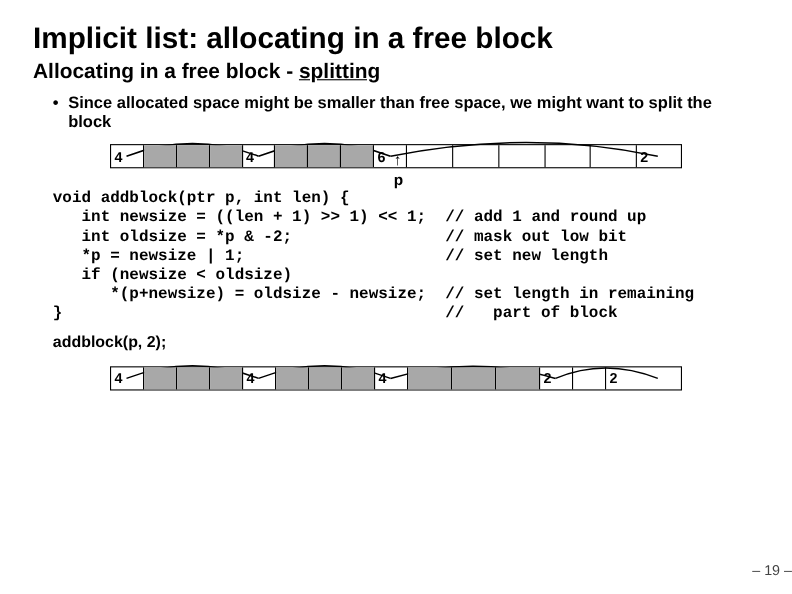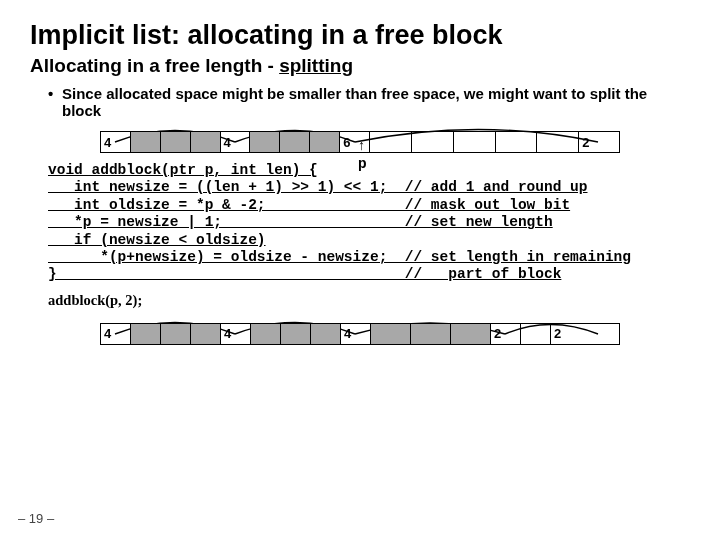--- a/index.html
+++ b/index.html
@@ -83,47 +83,45 @@
     position: absolute;
     top: -18px;
     font-size: 14px;
   }
   .code {
     font-family: "Courier New", Courier, monospace;
     font-size: 14.5px;
     font-weight: bold;
     white-space: pre;
     line-height: 1.2;
-    margin: 9px 0 6px 18px;
-    text-decoration: underline;
+    margin: 20px 0 6px 18px;
   }
   .callcode {
-    font-family: Liberation Serif, serif;
+    font-family: Liberation Sans, sans-serif;
     font-size: 14.5px;
     font-weight: bold;
     margin: 8px 0 2px 18px;
   }
   .footer {
     position: absolute;
     bottom: 14px;
     left: 0;
     width: 100%;
-    text-align: left;
+    text-align: right;
     font-size: 13px;
     color: #444;
-    padding-left: 18px;
   }
 </style>
 </head>
 <body>
 
 <div class="title">Implicit list: allocating in a free block</div>
 
 <div class="subtitle">
-  <span>Allocating in a free length - </span><span class="underline">splitting</span>
+  <span>Allocating in a free block - </span><span class="underline">splitting</span>
 </div>
 
 <div class="bullet">Since allocated space might be smaller than free space, we might want to split the block</div>
 
 <div class="diagram-wrap">
   <svg class="arcs">
     <path d="M 15 25 Q 75 2 135 25" stroke="#000" fill="none" stroke-width="1.4"></path>
     <path d="M 135 25 Q 195 2 255 25" stroke="#000" fill="none" stroke-width="1.4"></path>
     <path d="M 255 25 Q 380 0 498 25" stroke="#000" fill="none" stroke-width="1.4"></path>
   </svg>

